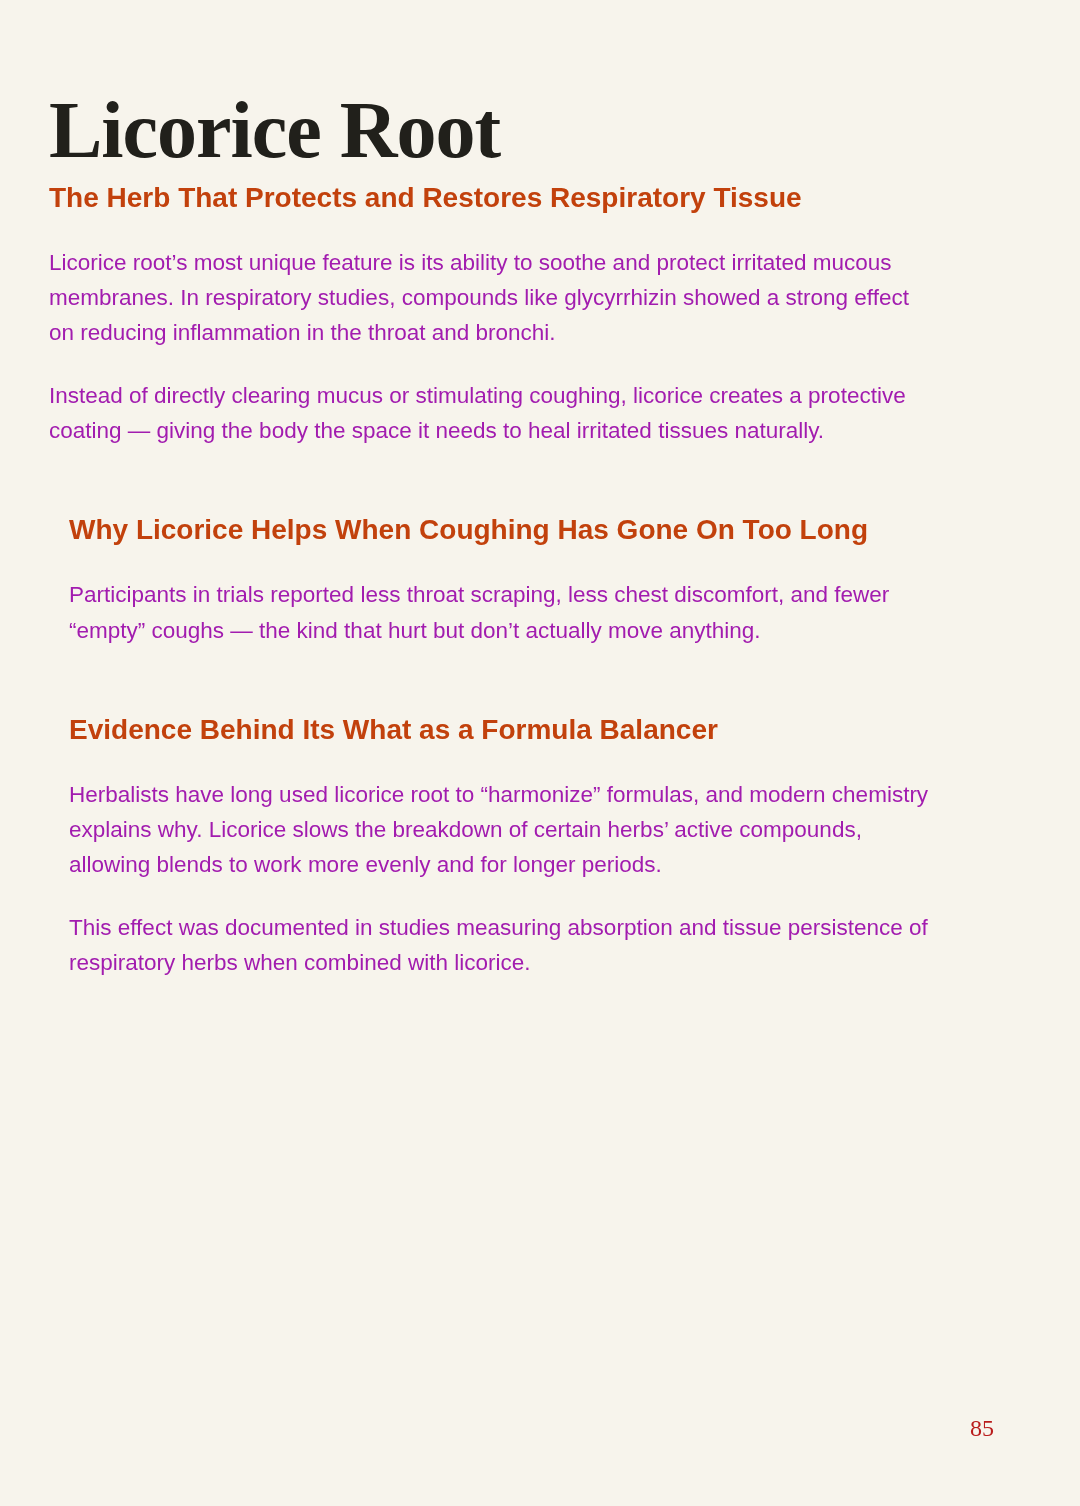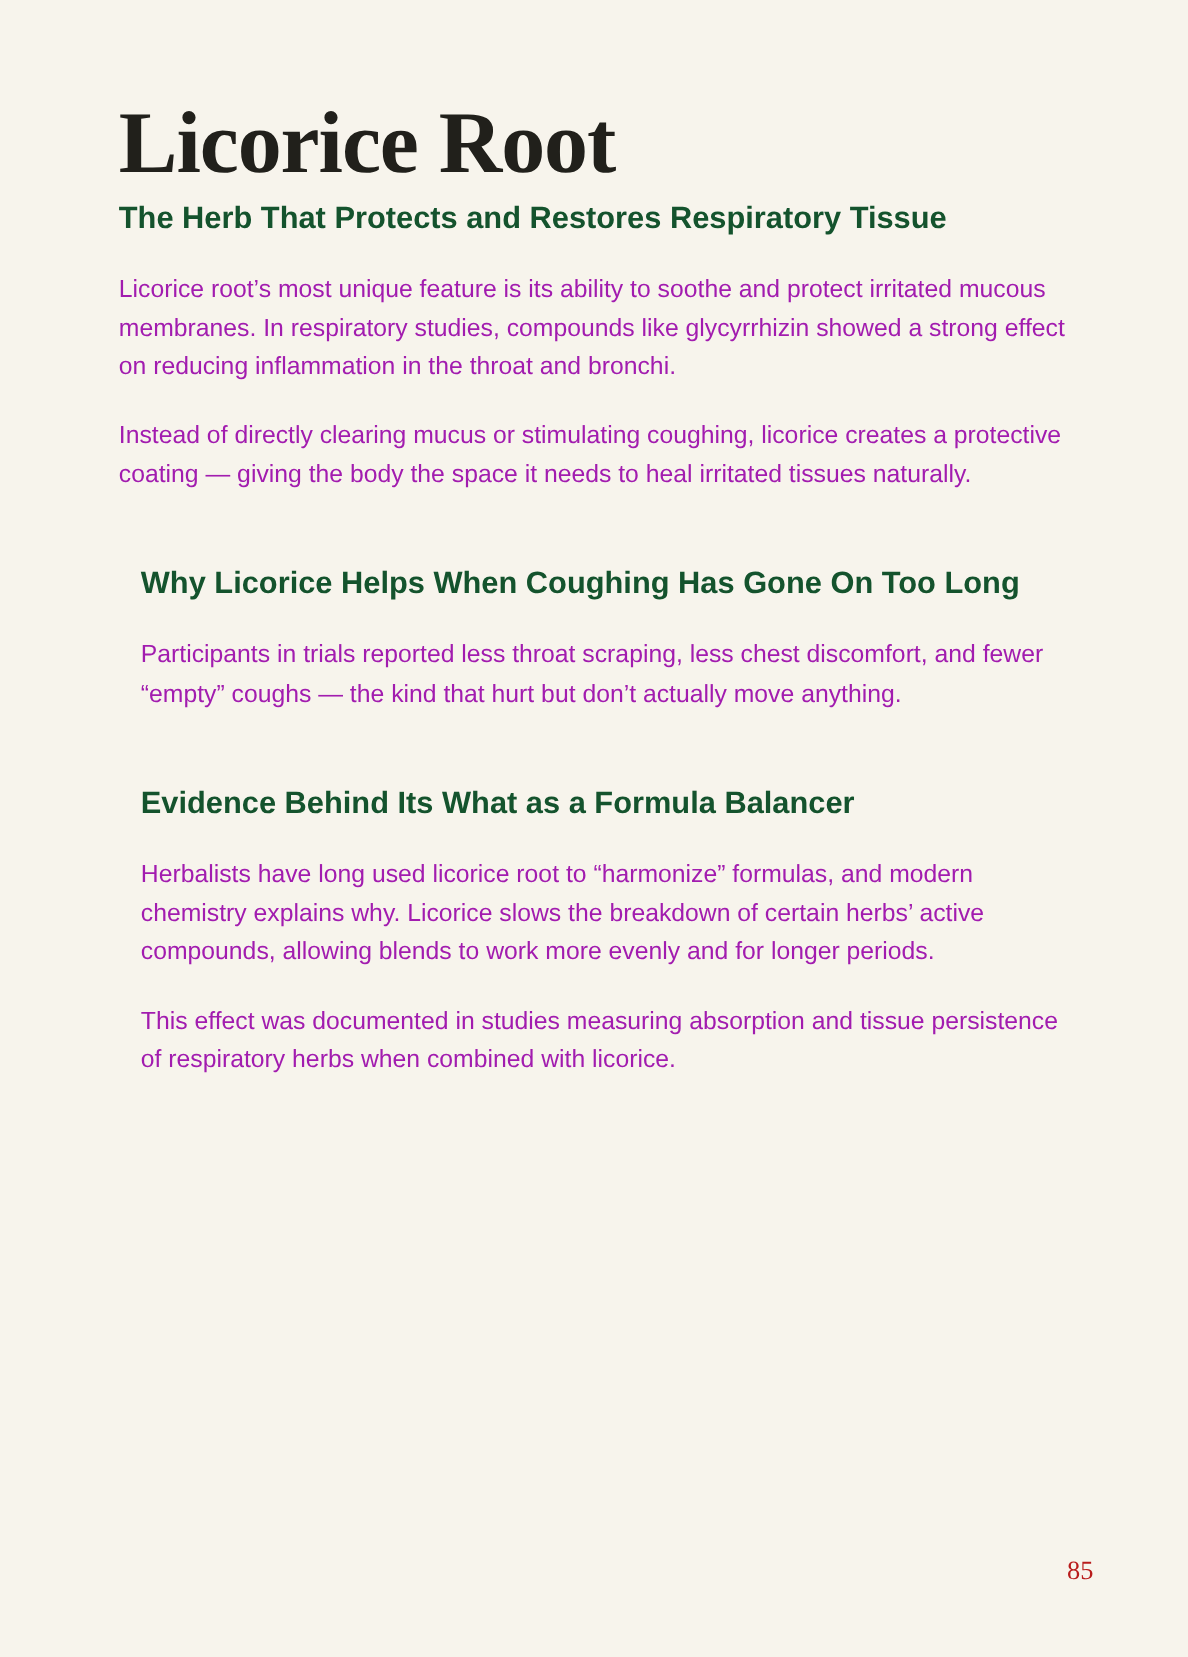--- a/index.html
+++ b/index.html
@@ -6,21 +6,21 @@
     margin: 0;
     padding: 0;
     background: #f7f4ec;
   }
   .page {
     position: relative;
     width: 1080px;
     height: 1506px;
     background: #f7f4ec;
     box-sizing: border-box;
-    padding: 88px 108px 0 108px;
+    padding: 88px 108px 0 49px;
     font-family: "Liberation Sans", sans-serif;
     color: #42413a;
     overflow: hidden;
   }
   .title {
     font-family: "Liberation Serif", serif;
     font-weight: 600;
     font-size: 80px;
     line-height: 1.05;
     color: #21201b;
@@ -36,21 +36,21 @@
     color: #8a9161;
     margin: 0 0 46px 0;
     max-width: 880px;
   }
   .section { margin: 0; }
   .section-heading {
     font-family: "Liberation Sans", sans-serif;
     font-weight: 700;
     font-size: 28px;
     line-height: 1.25;
-    color: #14532d;
+    color: #c2410c;
     margin: 0 0 30px 0;
   }
   .para {
     font-size: 22.5px;
     line-height: 1.56;
     margin: 0 0 28px 0;
     max-width: 880px;
     color: #a21caf;
   }
   .section + .section { margin-top: 64px; margin-left: 20px; }

